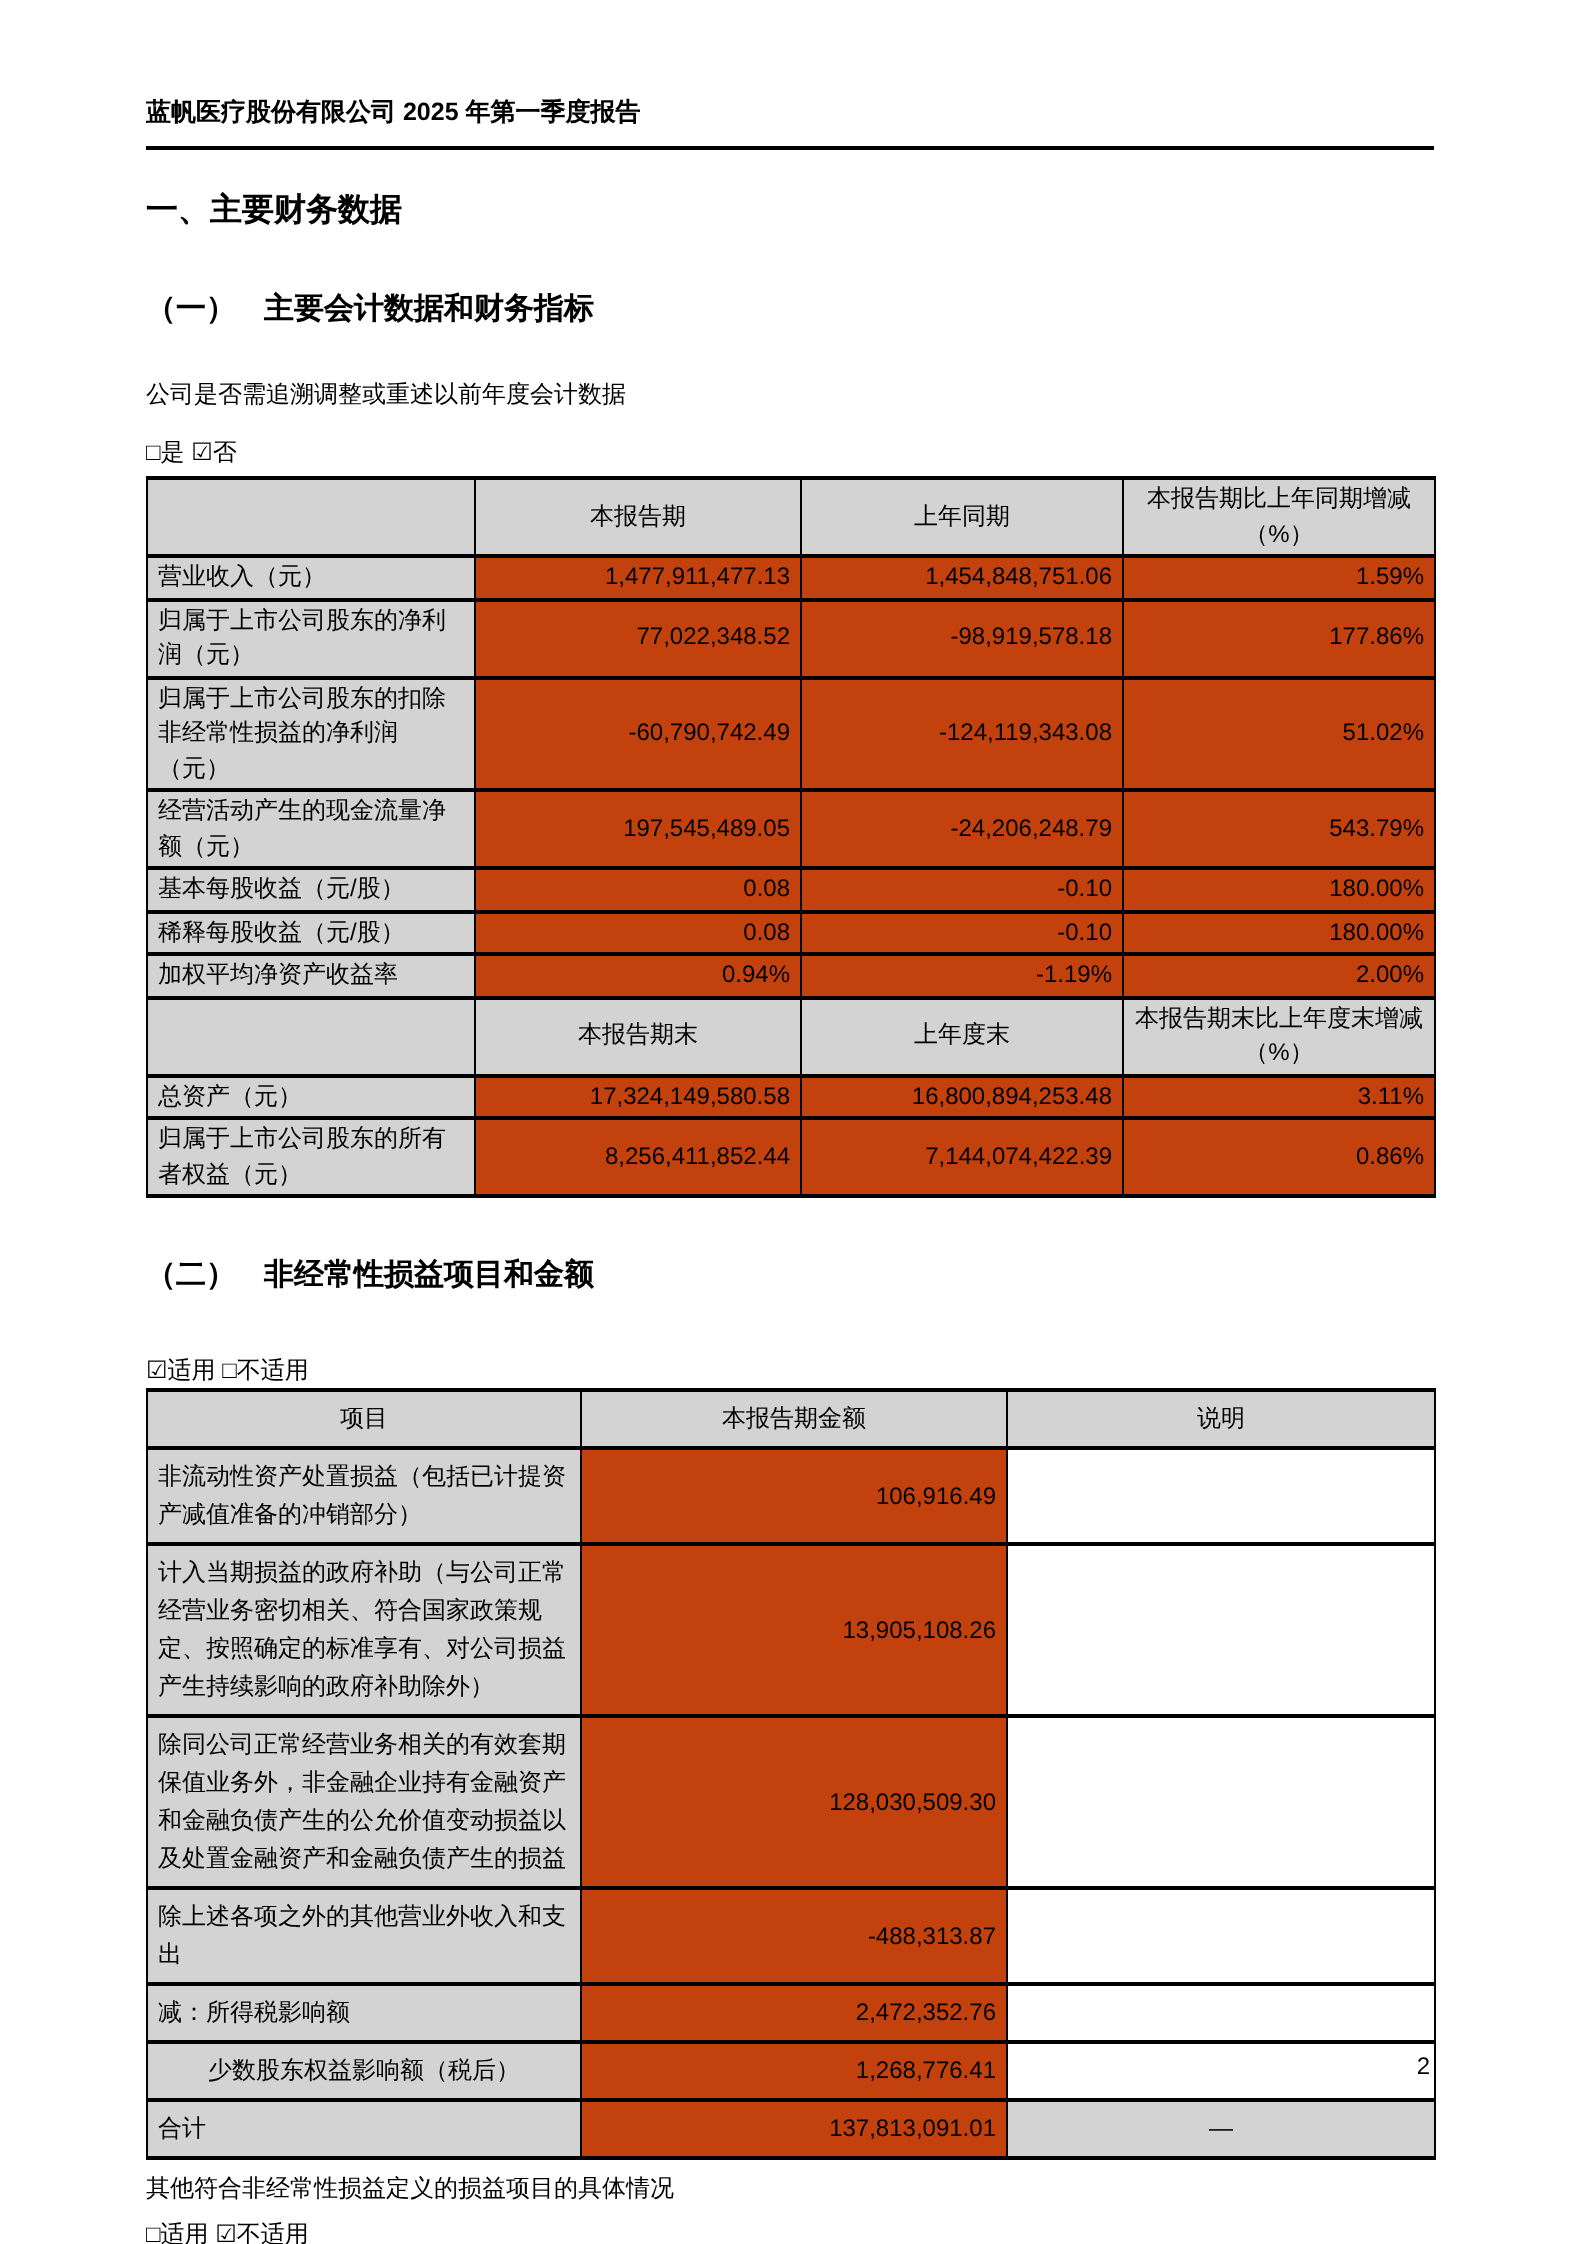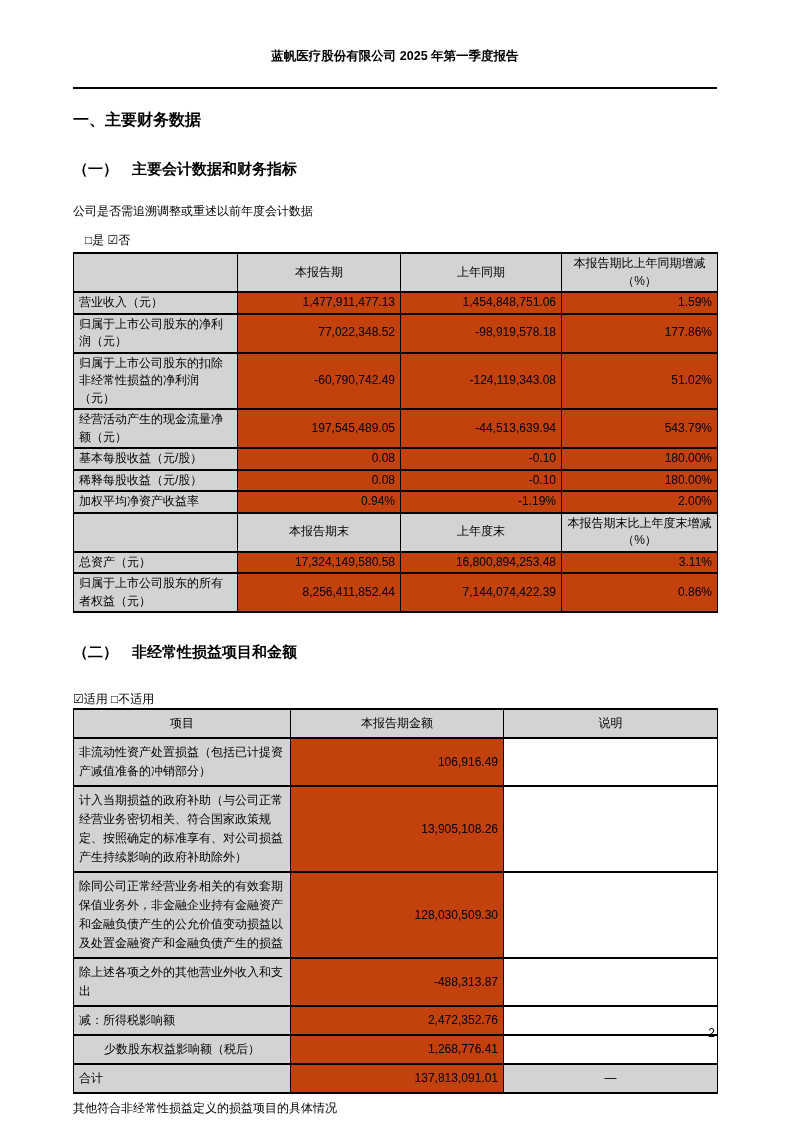--- a/index.html
+++ b/index.html
@@ -14,42 +14,42 @@
     overflow: hidden;
   }
   .content {
     position: absolute;
     left: 73px;
     top: 0;
     width: 644px;
   }
   .doc-header {
     padding-top: 47px;
-    padding-bottom: 22px;
+    padding-bottom: 8px;
     border-bottom: 2px solid #000;
-    text-align: center;
+    text-align: left;
     font-size: 12.5px;
     font-weight: bold;
     line-height: 18px;
   }
   .h1 {
     margin: 21px 0 0 0;
     font-size: 16px;
     font-weight: bold;
     line-height: 20px;
   }
   .h2 {
     margin: 29px 0 0 0;
     font-size: 15px;
     font-weight: bold;
     line-height: 19px;
   }
   .h2 .num { margin-right: 14px; }
   .q-line { margin: 25px 0 12px 0; line-height: 17px; }
-  .check-line { margin: 5px 0 3px 12px; line-height: 17px; }
+  .check-line { margin: 5px 0 3px 0; line-height: 17px; }
   .unit-line { margin: 2px 0 2px 0; text-align: right; line-height: 16px; }
   .apply-line { margin: 30px 0 0 0; line-height: 17px; }
 
   table {
     width: 644px;
     border-collapse: collapse;
     table-layout: fixed;
     font-size: 12px;
   }
   td {
@@ -124,21 +124,21 @@
         </tr>
         <tr>
           <td class="gray lbl">归属于上市公司股东的扣除非经常性损益的净利润（元）</td>
           <td class="val">-60,790,742.49</td>
           <td class="val">-124,119,343.08</td>
           <td class="val">51.02%</td>
         </tr>
         <tr>
           <td class="gray lbl">经营活动产生的现金流量净额（元）</td>
           <td class="val">197,545,489.05</td>
-          <td class="val">-44,513,639.94</td>
+          <td class="val">-24,206,248.79</td>
           <td class="val">543.79%</td>
         </tr>
         <tr>
           <td class="gray lbl">基本每股收益（元/股）</td>
           <td class="val">0.08</td>
           <td class="val">-0.10</td>
           <td class="val">180.00%</td>
         </tr>
         <tr>
           <td class="gray lbl">稀释每股收益（元/股）</td>

